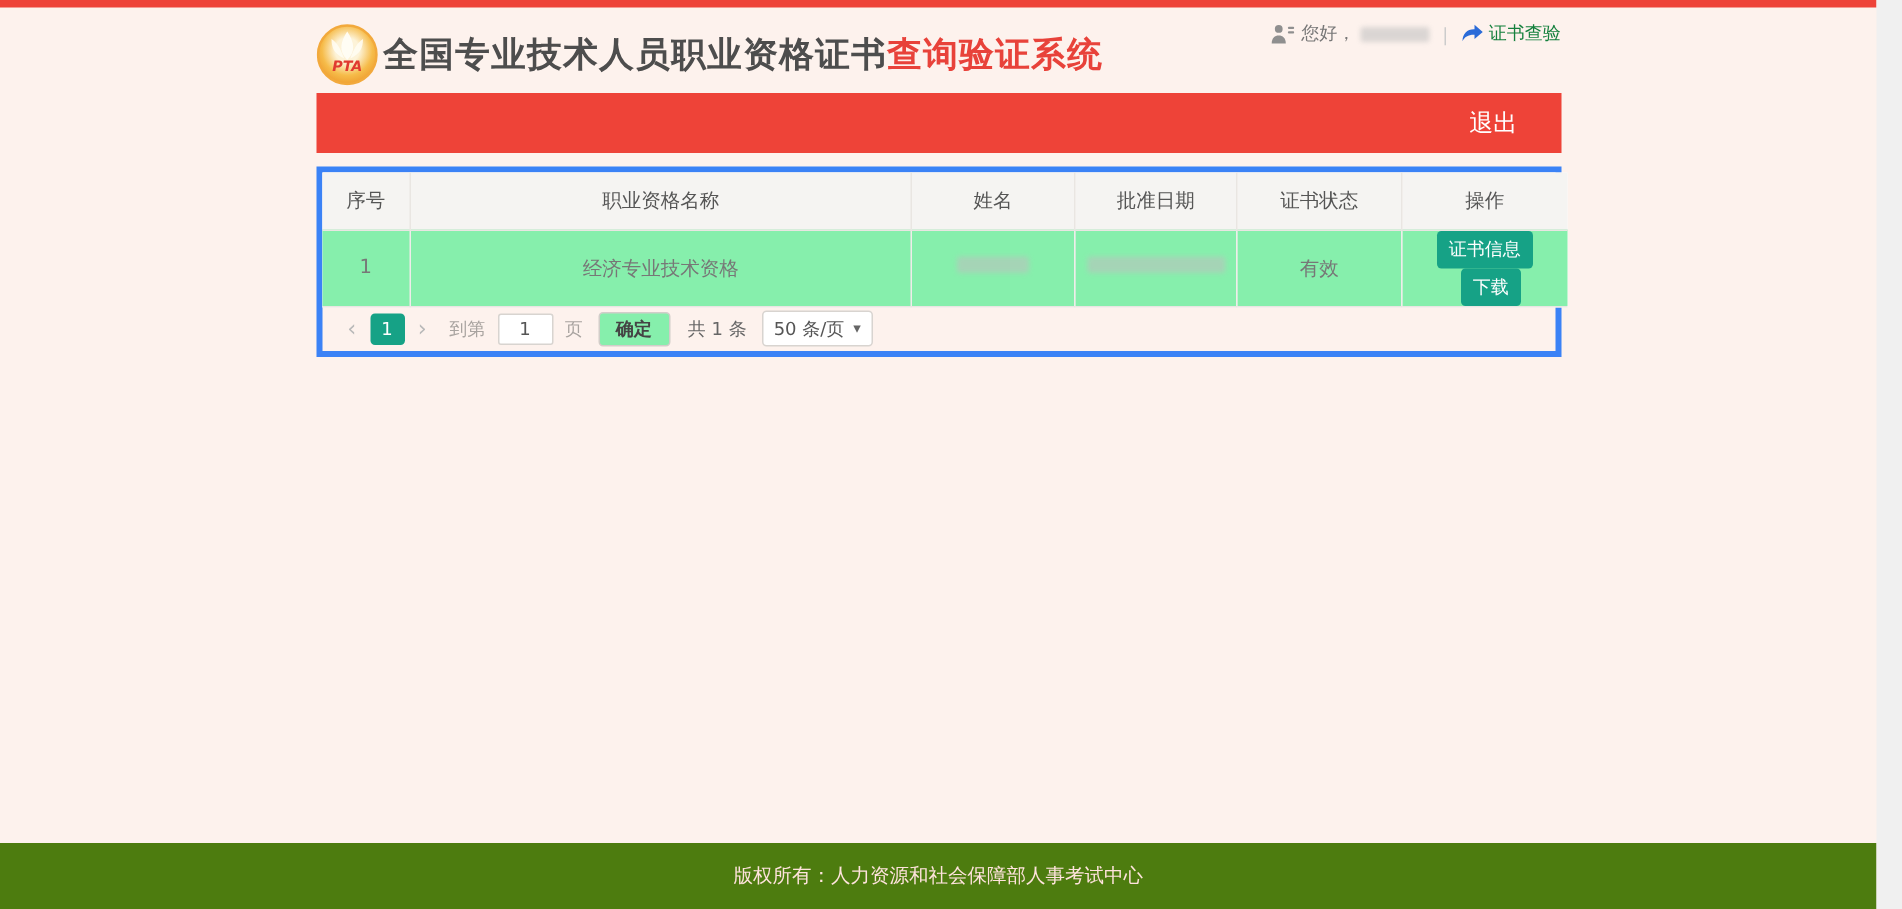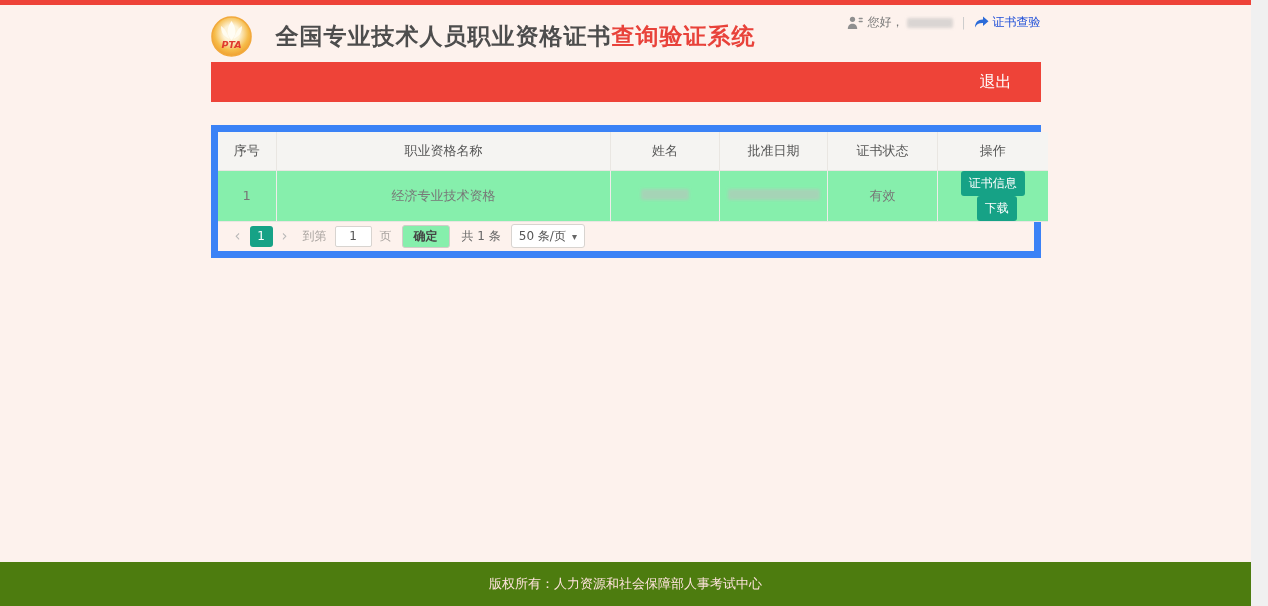--- a/index.html
+++ b/index.html
@@ -8,39 +8,39 @@
 
   .page { position:absolute; left:0; top:0; width:1251px; height:606px; background:#fdf2ed; }
   .scrollbar-track { position:absolute; right:0; top:0; width:17px; height:606px; background:#f0f0f0; }
 
   .topbar { height:5px; background:#ee4338; }
 
   .container { width:830px; margin:0 auto; position:relative; }
 
   
   .header { height:57px; position:relative; }
-  .brand { position:absolute; left:0; top:11px; display:flex; align-items:center;gap:20px; }
+  .brand { position:absolute; left:0; top:11px; display:flex; align-items:center; }
   .logo { width:41px; height:41px; margin-right:4px; flex:0 0 auto; }
   .site-title { font-size:23px; font-weight:bold; color:#4d4d4d; letter-spacing:1px; white-space:nowrap; }
   .site-title .accent { color:#e8423a; }
   .user-info { position:absolute; right:0; top:9px; display:flex; align-items:center; font-size:12px; color:#777; white-space:nowrap; }
   .user-info .sep { color:#ccc; margin:0 8px; }
   .redacted { display:inline-block; background:#bfbfbf; border-radius:2px; filter:blur(1.6px); opacity:.55; }
   .redacted.user { width:46px; height:10px; margin-left:4px; }
-  .verify-link { display:flex; align-items:center; color:#1d4ed8; text-decoration:none; cursor:pointer;justify-content:center; }
+  .verify-link { display:flex; align-items:center; color:#15803d; text-decoration:none; cursor:pointer;justify-content:center; }
   .verify-link svg { margin-right:4px; }
 
   
   .nav { width:830px; margin:0 auto; height:40px; background:#ee4338; display:flex; align-items:center; }
   .nav-tab { position:relative; height:40px; display:flex; align-items:center; padding:0 21px; color:#fff; font-size:14px; cursor:pointer; }
   .tab-underline { position:absolute; left:17px; right:17px; bottom:0; height:4px; background:#f9980b; }
   .logout { margin-left:auto; margin-right:29px; color:#fff; font-size:16px; cursor:pointer; }
 
   
-  .panel { width:830px; margin:23px auto 0; border:7px solid #3b82f6; }
+  .panel { width:830px; margin:9px auto 0; border:4px solid #3b82f6; }
   table { width:100%; border-collapse:collapse; table-layout:fixed; background:#fff; }
   thead th { height:38px; background:#f5f4f2; font-weight:normal; font-size:13px; color:#555;
              border-right:1px solid #e9e6e2; border-bottom:1px solid #e9e6e2; }
   thead th:last-child { border-right:none; }
   tbody td { height:37px; background:#86efac; font-size:13px; color:#777; text-align:center;
              border-right:1px solid #efecea; border-bottom:1px solid #e9e6e2; }
   tbody td:last-child { border-right:none; }
   .redacted.cell-name { width:48px; height:11px; }
   .redacted.cell-date { width:92px; height:11px; }
   .btn-teal { display:inline-block; background:#16a286; color:#fff; font-size:12px; padding:4px 8px;

